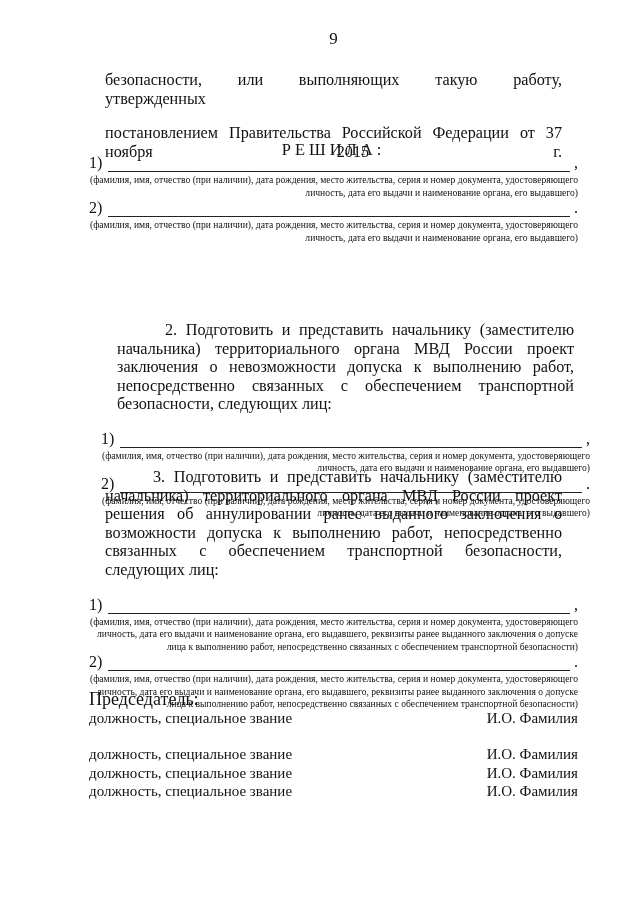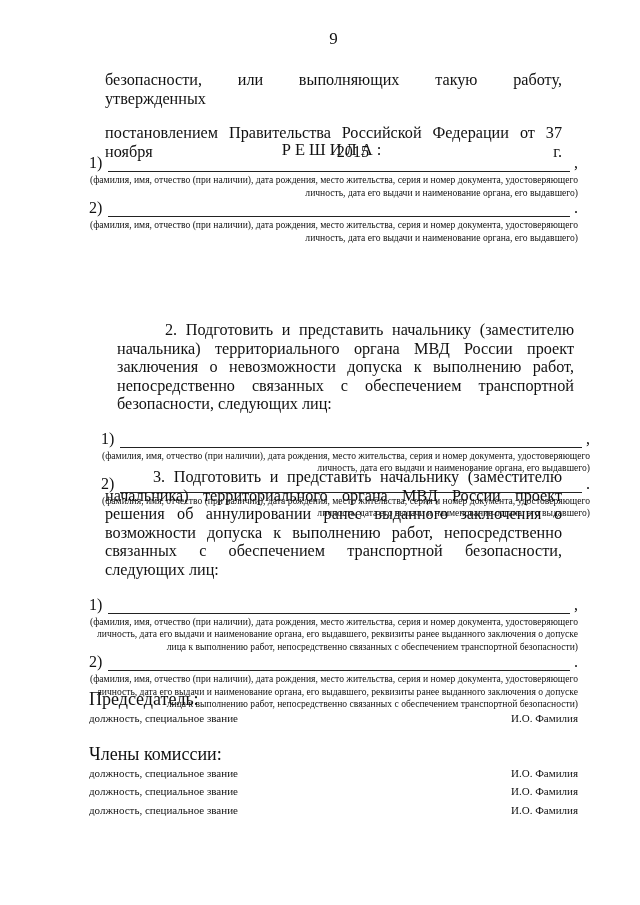--- a/index.html
+++ b/index.html
@@ -11,21 +11,21 @@
   .pnum { position: absolute; top: 29px; left: 0; width: 100%; text-align: center; font-size: 17px; }
   .p { font-size: 16.2px; line-height: 18.6px; text-align: justify; text-align-last: auto; margin: 16px; }
   .jl { text-align-last: justify; }
   .indent { text-indent: 48px; }
   .heading { text-align: center; font-size: 16.5px; letter-spacing: 4px; margin: 17px; }
   .blank { display: flex; align-items: flex-end; font-size: 16px; height: 18px; }
   .blank .num { width: 16px; }
   .blank .line { flex: 1; border-bottom: 1.3px solid #222; height: 13px; margin-left: 3px; }
   .blank .punct { width: 8px; text-align: right; }
   .cap { font-size: 9.6px; line-height: 12.5px; text-align: right; margin: 2px 0 0 0; }
-  .sig { display: flex; justify-content: space-between; font-size: 11px; line-height: 18.6px; }
+  .sig { display: flex; justify-content: space-between; font-size: 15px; line-height: 18.6px; }
   .sigtitle { font-size: 18px; line-height: 18.6px; }
 </style>
 </head>
 <body>
 
 <div class="page">
   <div class="pnum">9</div>
 
   <div style="position:absolute; top:55px; left:0; width:489px;">
     <p class="p jl" style="word-spacing:14px;">безопасности,   или   выполняющих   такую   работу,   утвержденных</p>
@@ -83,21 +83,20 @@
     <p class="cap">(фамилия, имя, отчество (при наличии), дата рождения, место жительства, серия и номер документа, удостоверяющего личность, дата его выдачи и наименование органа, его выдавшего, реквизиты ранее выданного заключения о допуске лица к выполнению работ, непосредственно связанных с обеспечением транспортной безопасности)</p>
   </div>
 
   <div style="position:absolute; top:690px; left:0; width:489px;">
     <div class="sigtitle">Председатель:</div>
     <div class="sig">
       <span>должность, специальное звание</span>
       <span>И.О. Фамилия</span>
     </div>
     <div style="height:18px;"></div>
-    <div class="sigtitle">Члены комиссии:</div>
     <div class="sig">
       <span>должность, специальное звание</span>
       <span>И.О. Фамилия</span>
     </div>
     <div class="sig">
       <span>должность, специальное звание</span>
       <span>И.О. Фамилия</span>
     </div>
     <div class="sig">
       <span>должность, специальное звание</span>

